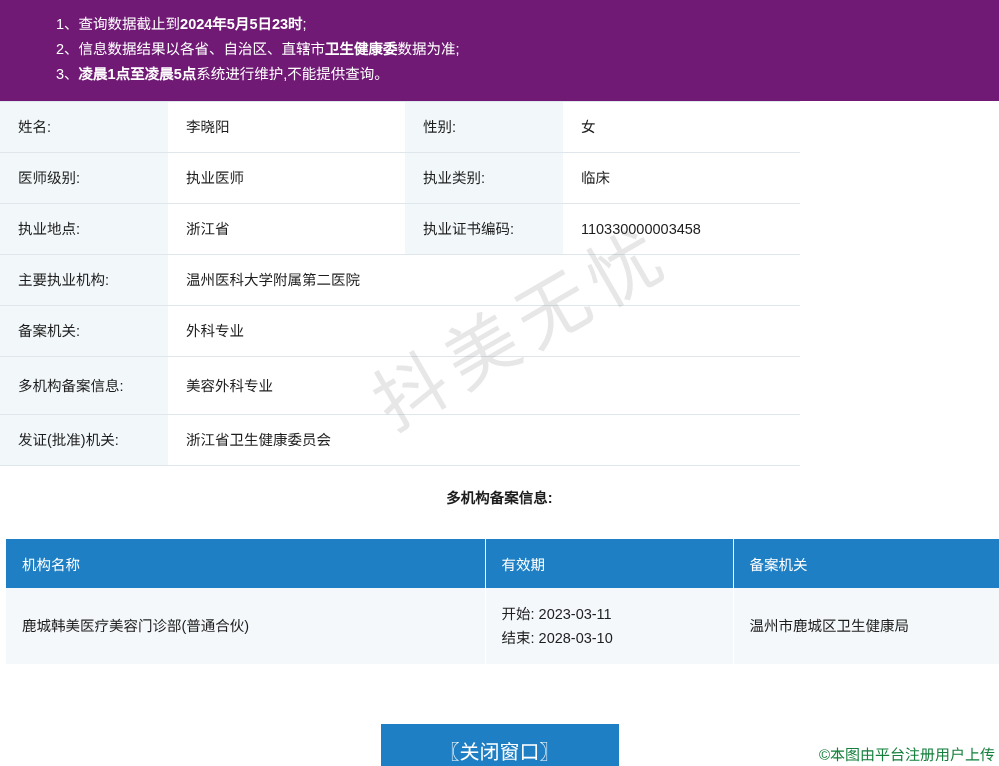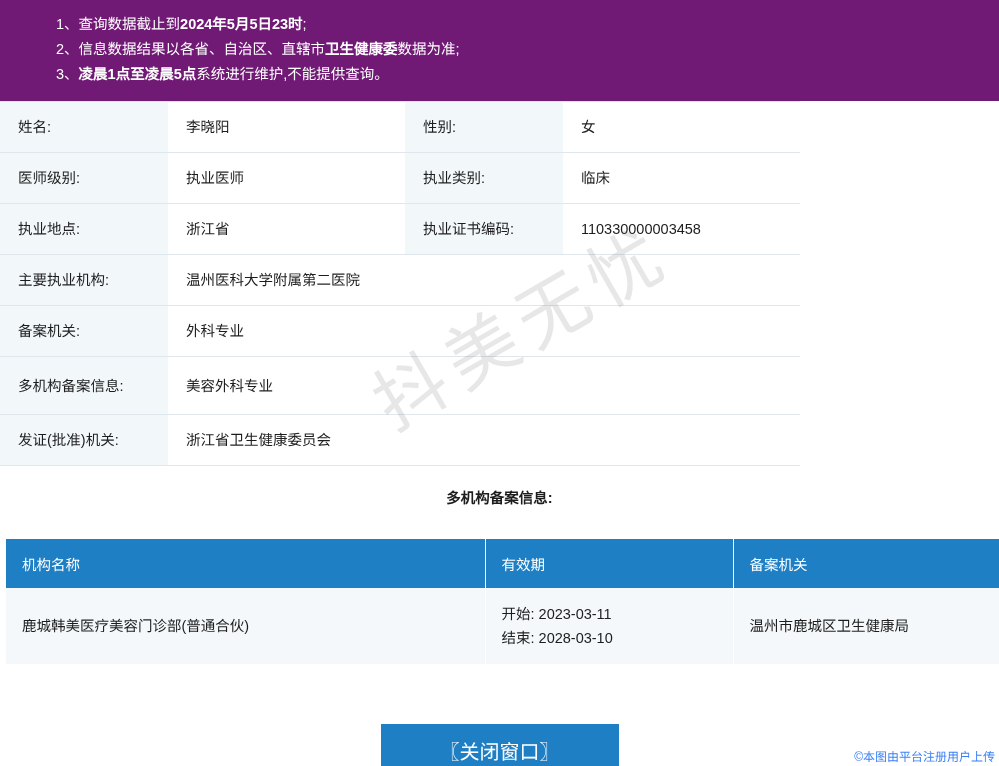--- a/index.html
+++ b/index.html
@@ -131,22 +131,22 @@
     pointer-events: none;
     font-family: "DejaVu Sans", sans-serif;
     white-space: nowrap;
   }
 
   
   .credit {
     position: absolute;
     right: 4px;
     bottom: 2px;
-    font-size: 12px;
-    color: #3b82f6;
+    font-size: 15px;
+    color: #15803d;
     white-space: nowrap;
   }
 </style>
 </head>
 <body>
 
 <div class="notice">
   <div class="notice-line">1、查询数据截止到<b>2024年5月5日23时</b>;</div>
   <div class="notice-line">2、信息数据结果以各省、自治区、直辖市<b>卫生健康委</b>数据为准;</div>
   <div class="notice-line">3、<b>凌晨1点至凌晨5点</b>系统进行维护,不能提供查询。</div>

